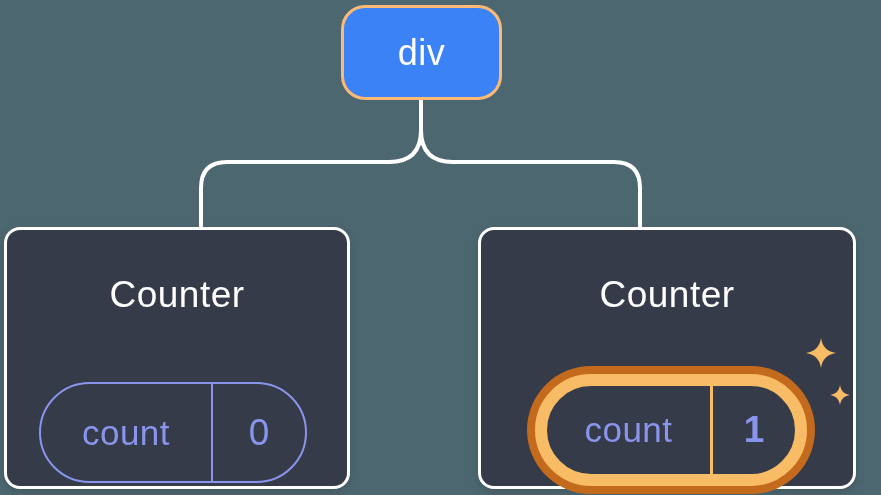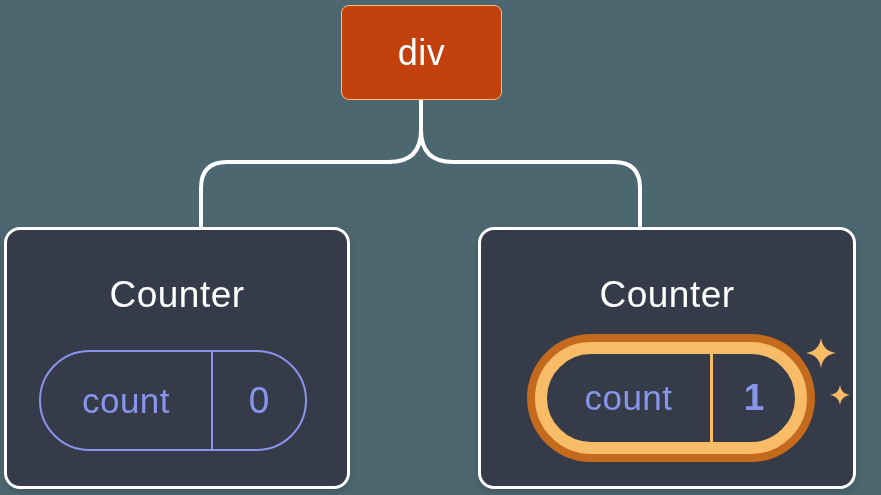--- a/index.html
+++ b/index.html
@@ -16,23 +16,23 @@
     overflow: hidden;
   }
 
   
   .root-node {
     position: absolute;
     left: 341px;
     top: 5px;
     width: 161px;
     height: 95px;
-    background: #c2410c;
-    border: 1px solid #fdba74;
-    border-radius: 8px;
+    background: #3b82f6;
+    border: 3px solid #fdba74;
+    border-radius: 24px;
     box-sizing: border-box;
     display: flex;
     align-items: center;
     justify-content: center;
     color: #FFFFFF;
     font-size: 36px;
     letter-spacing: 0.5px;
   }
 
   
@@ -72,20 +72,21 @@
   }
 
   
   .pill {
     position: absolute;
     box-sizing: border-box;
     display: flex;
     align-items: stretch;
     border-radius: 999px;
     color: #8994EC;
+    margin-top: 32px;
   }
   .pill-plain {
     left: 32px;
     top: 120px;
     width: 268px;
     height: 101px;
     border: 2.5px solid #8994EC;
   }
   .pill-plain .state-name  { border-right: 2.5px solid #8994EC; }
 

